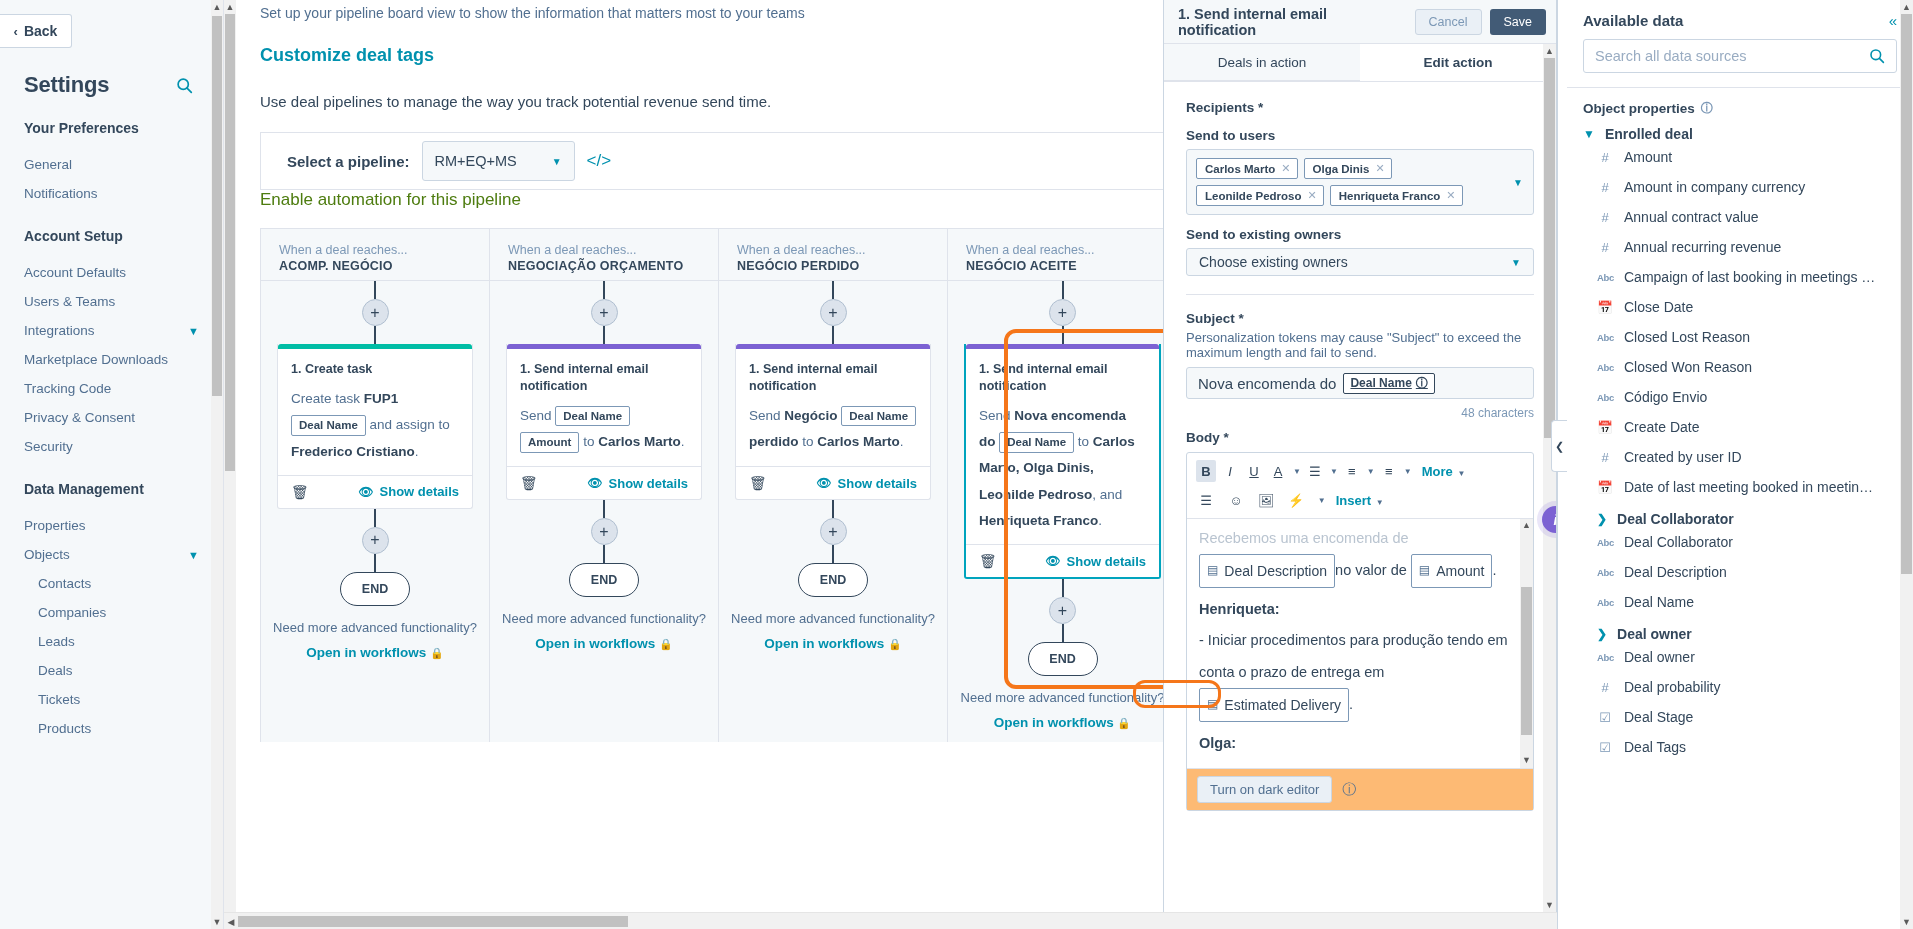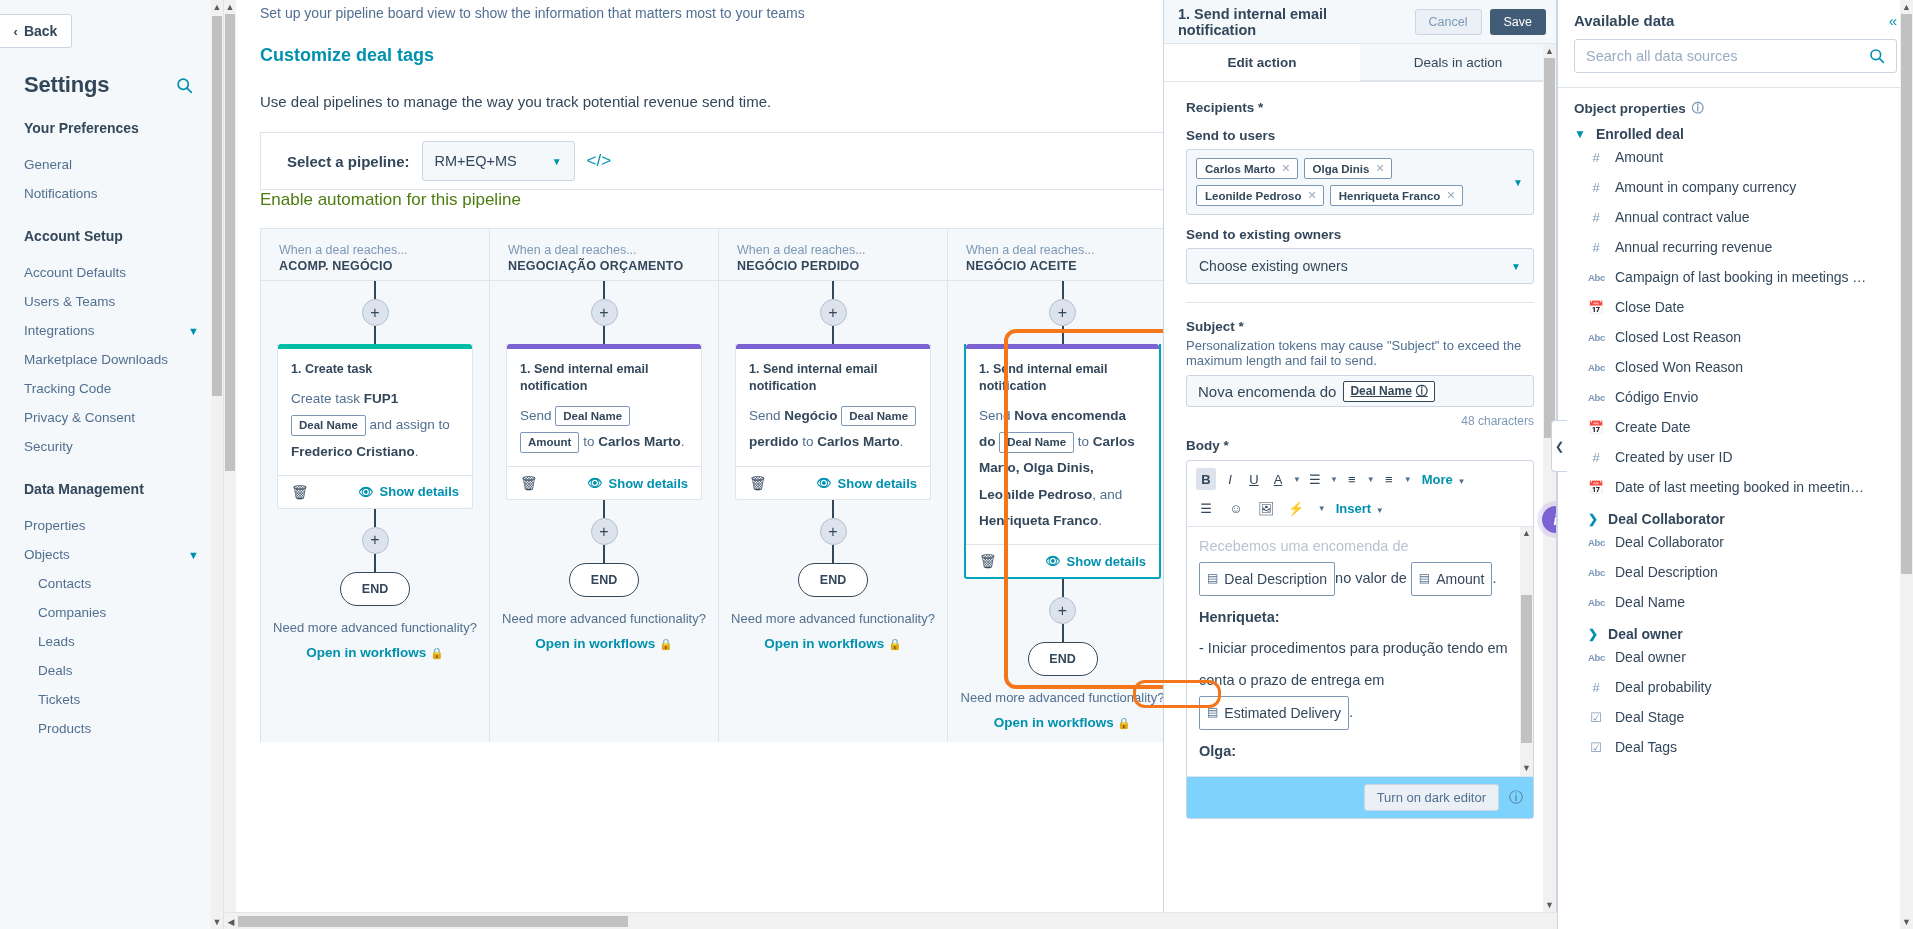--- a/index.html
+++ b/index.html
@@ -212,21 +212,21 @@
     position: relative; padding-right: 30px;
   }
   .chip {
     border: 1px solid #7c98b6; border-radius: 2px; background: #fff;
     padding: 3px 6px 3px 8px; font-size: 11.5px; font-weight: bold; color: #33475b;
     display: flex; align-items: center; gap: 6px;
   }
   .chip .x { color: #99acc2; font-weight: normal; font-size: 11px; cursor: pointer; }
   .ti-caret { position: absolute; right: 10px; top: 50%; transform: translateY(-50%); color: #0091ae; font-size: 10px; }
   .select-box {
-    border: 1px solid #cbd6e2; border-radius: 3px; background: #f5f8fa; height: 36px;
+    border: 1px solid #cbd6e2; border-radius: 3px; background: #f5f8fa; height: 28px;
     margin-top: 6px; display: flex; align-items: center; justify-content: space-between;
     padding: 0 12px; font-size: 14px; color: #33475b; cursor: pointer;
   }
   .divider { height: 1px; background: #dfe3eb; margin: 18px 0 0 0; }
   .subject-box {
     border: 1px solid #cbd6e2; border-radius: 3px; background: #f5f8fa; height: 32px;
     margin-top: 7px; display: flex; align-items: center; padding: 0 11px; gap: 7px;
     font-size: 15px; color: #33475b;
   }
   .subj-token {
@@ -255,22 +255,22 @@
     display: inline-flex; align-items: center; gap: 6px;
     border: 1px solid #7c98b6; border-radius: 2px; padding: 1px 7px;
     font-size: 14px; color: #33475b; background: #fff; vertical-align: middle;
   }
   .db-ic { color: #516f90; font-size: 12px; }
   .clipped { margin-top: -4px; color: #b9c4d0; }
   .ed-scroll { position: absolute; right: 0; top: 0; width: 13px; height: 100%; background: #f1f1f1; }
   .ed-scroll .thumb { position: absolute; left: 1px; width: 11px; top: 68px; height: 148px; background: #c1c1c1; }
   .ed-arr { position: absolute; left: 0; width: 13px; height: 14px; display: flex; align-items: center; justify-content: center; font-size: 9px; color: #5a5a5a; }
   .editor-foot {
-    border-top: 1px solid #dfe3eb; background: #7dd3fc; display: flex; align-items: center;
-    justify-content: flex-end; gap: 10px; padding: 7px 10px;
+    border-top: 1px solid #dfe3eb; background: #fdba74; display: flex; align-items: center;
+    justify-content: flex-start; gap: 10px; padding: 7px 10px;
   }
   .dark-btn {
     border: 1px solid #cbd6e2; border-radius: 3px; background: #eaf0f6; padding: 5px 12px;
     font-size: 13px; color: #516f90; cursor: pointer;
   }
   .info-ic { color: #516f90; font-size: 14px; }
   .info-bubble {
     position: absolute; right: -13px; top: 424px; width: 27px; height: 27px; border-radius: 50%;
     background: #7c62d3; color: #fff; display: flex; align-items: center; justify-content: center;
     font-style: italic; font-weight: bold; font-size: 14px; z-index: 25; cursor: pointer;
@@ -283,21 +283,21 @@
     position: absolute; left: 1551px; top: 420px; width: 16px; height: 52px; z-index: 22;
     background: #fff; border: 1px solid #cbd6e2; border-right: none;
     border-radius: 4px 0 0 4px; display: flex; align-items: center; justify-content: center;
     font-size: 11px; color: #33475b; cursor: pointer;
   }
 
   
   .right {
     position: absolute; right: 0; top: 0; width: 356px; height: 929px;
     background: #fff; border-left: 1px solid #cbd6e2; z-index: 18;
-    display: flex; flex-direction: column;
+    display: flex; flex-direction: column; padding-left: 9px;
   }
   .right-head { padding: 12px 16px 14px 16px; border-bottom: 1px solid #dfe3eb; }
   .rh-row { display: flex; align-items: center; justify-content: space-between; }
   .rh-title { font-weight: bold; font-size: 15px; color: #33475b; }
   .collapse-ic { color: #0091ae; font-size: 15px; cursor: pointer; }
   .r-search {
     margin-top: 10px; border: 1px solid #cbd6e2; border-radius: 3px; height: 34px;
     display: flex; align-items: center; justify-content: space-between; padding: 0 11px;
     font-size: 14.5px; color: #99acc2;
   }
@@ -583,22 +583,22 @@
     </div>
   </section>
 
   <div class="modal">
     <div class="modal-head">
       <div class="modal-title">1. Send internal email notification</div>
       <button class="btn-cancel">Cancel</button>
       <button class="btn-save">Save</button>
     </div>
     <div class="modal-tabs">
+      <div class="m-tab">Deals in action</div>
       <div class="m-tab active">Edit action</div>
-      <div class="m-tab">Deals in action</div>
     </div>
     <div class="modal-body">
       <div class="fld-label">Recipients *</div>
       <div class="fld-label" style="margin-top:13px">Send to users</div>
       <div class="token-input">
         <span class="chip">
             <span>Carlos Marto</span>
             <span class="x">✕</span>
           </span>
         <span class="chip">

